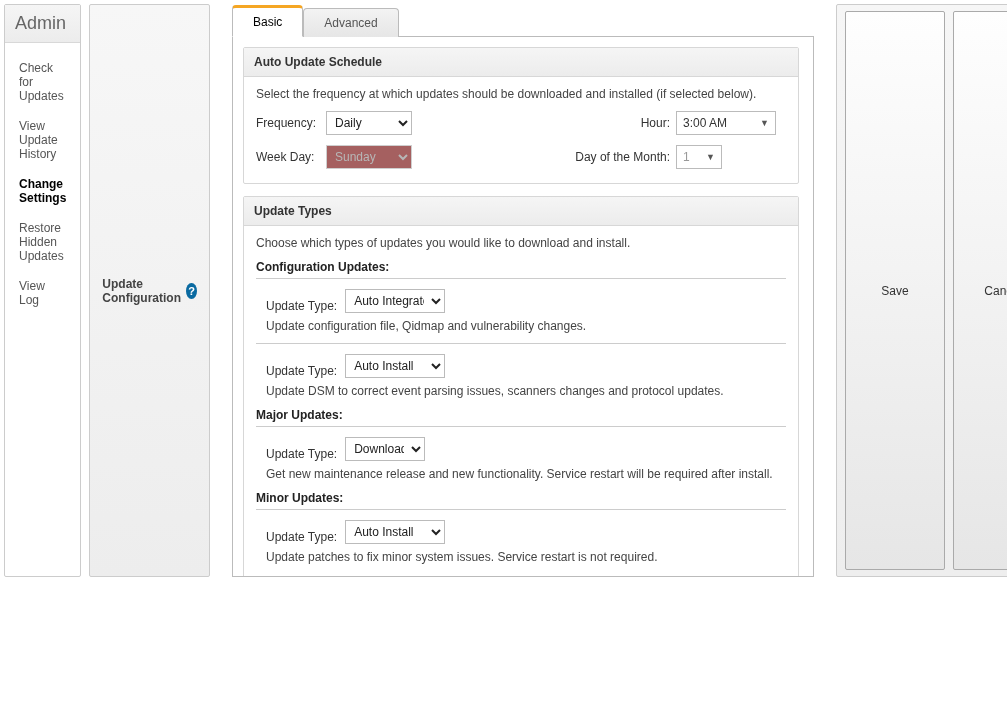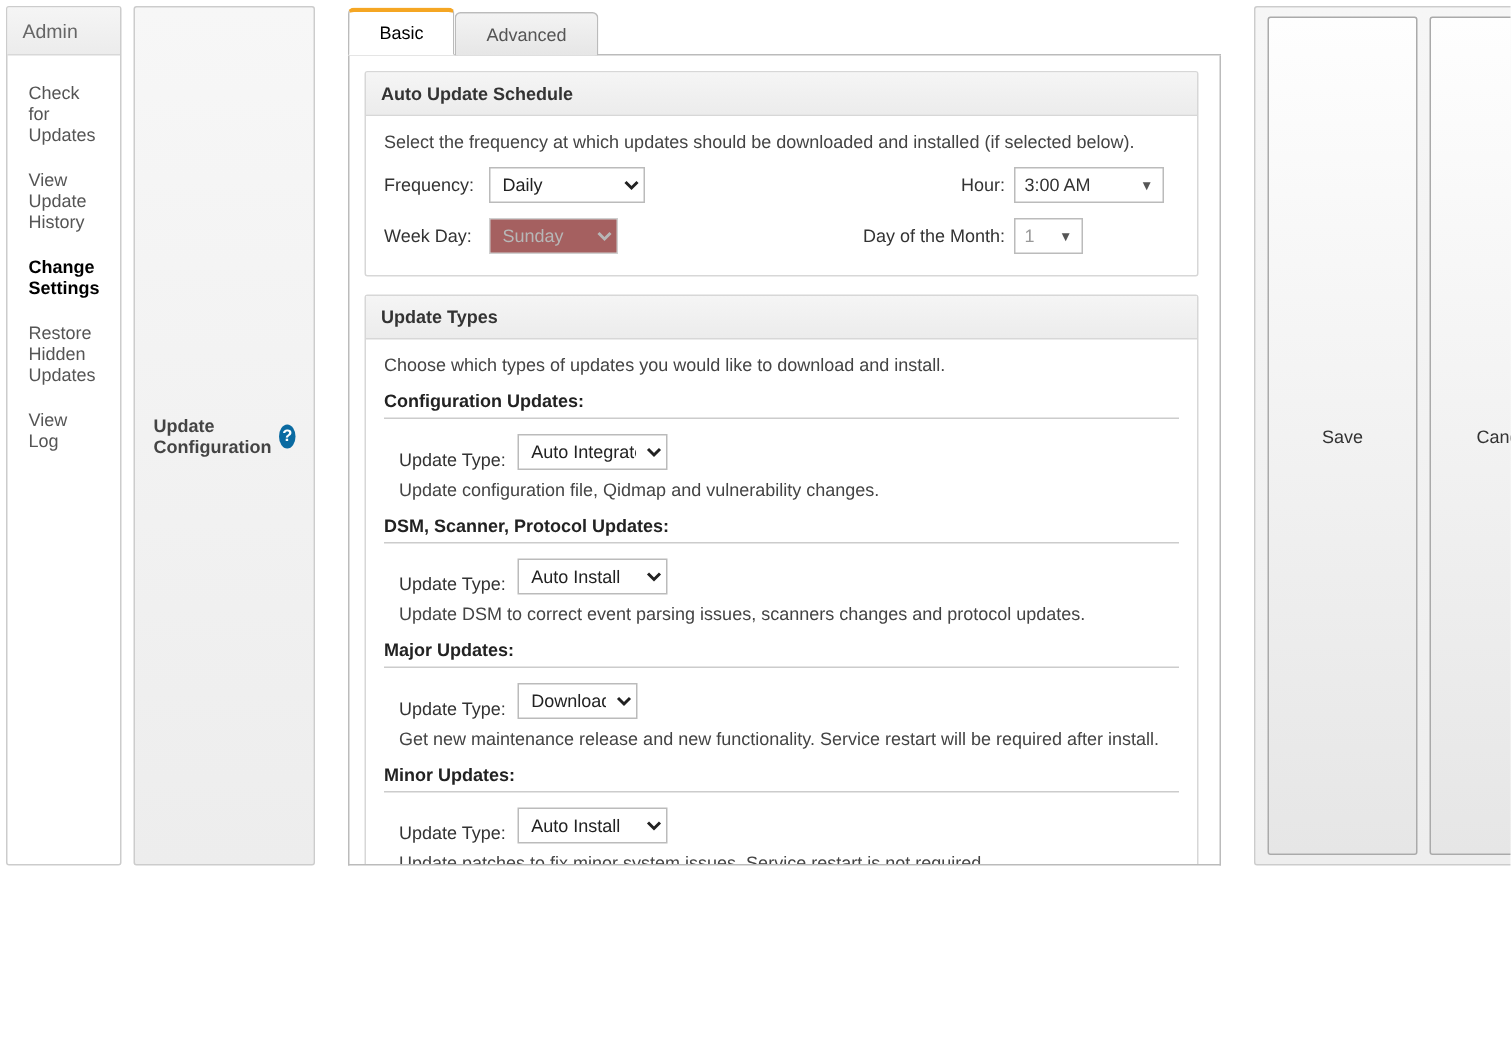--- a/index.html
+++ b/index.html
@@ -20,21 +20,21 @@
     width: 182px;
     border: 1px solid #ccc;
     border-radius: 2px;
     background: #fff;
   }
   .sidebar-header {
     background: linear-gradient(#f5f5f5, #ececec);
     border-bottom: 1px solid #d8d8d8;
     padding: 8px 10px;
     color: #666;
-    font-size: 13px;
+    font-size: 18px;
   }
   .sidebar-items { padding: 10px 0 210px 0; }
   .sidebar-item {
     padding: 8px 14px;
     color: #555;
     cursor: pointer;
   }
   .sidebar-item.active {
     font-weight: bold;
     color: #000;
@@ -194,21 +194,21 @@
       </div>
 
       <div class="content-box">
 
         <div class="panel">
           <div class="panel-header">Auto Update Schedule</div>
           <div class="panel-body">
             <div class="desc">Select the frequency at which updates should be downloaded and installed (if selected below).</div>
             <div class="sched-grid">
               <span class="lbl">Frequency:</span>
-              <select class="ctl" style="width:104px;">
+              <select class="ctl" style="width:86px;">
                 <option>Daily</option>
               </select>
               <span class="lbl right">Hour:</span>
               <div class="dd">
                 <span>3:00 AM</span>
                 <span class="caret">▼</span>
               </div>
 
               <span class="lbl">Week Day:</span>
               <select class="ctl" disabled="" style="width:86px;">
@@ -231,21 +231,20 @@
             <div class="ut-heading">Configuration Updates:</div>
             <hr class="hr">
             <div class="ut-row">
               <span class="lbl">Update Type:</span>
               <select class="ctl" style="width:100px;">
                 <option>Auto Integrate</option>
               </select>
             </div>
             <div class="ut-desc">Update configuration file, Qidmap and vulnerability changes.</div>
 
-            <div class="ut-heading">DSM, Scanner, Protocol Updates:</div>
             <hr class="hr">
             <div class="ut-row">
               <span class="lbl">Update Type:</span>
               <select class="ctl" style="width:100px;">
                 <option>Auto Install</option>
               </select>
             </div>
             <div class="ut-desc">Update DSM to correct event parsing issues, scanners changes and protocol updates.</div>
 
             <div class="ut-heading">Major Updates:</div>

